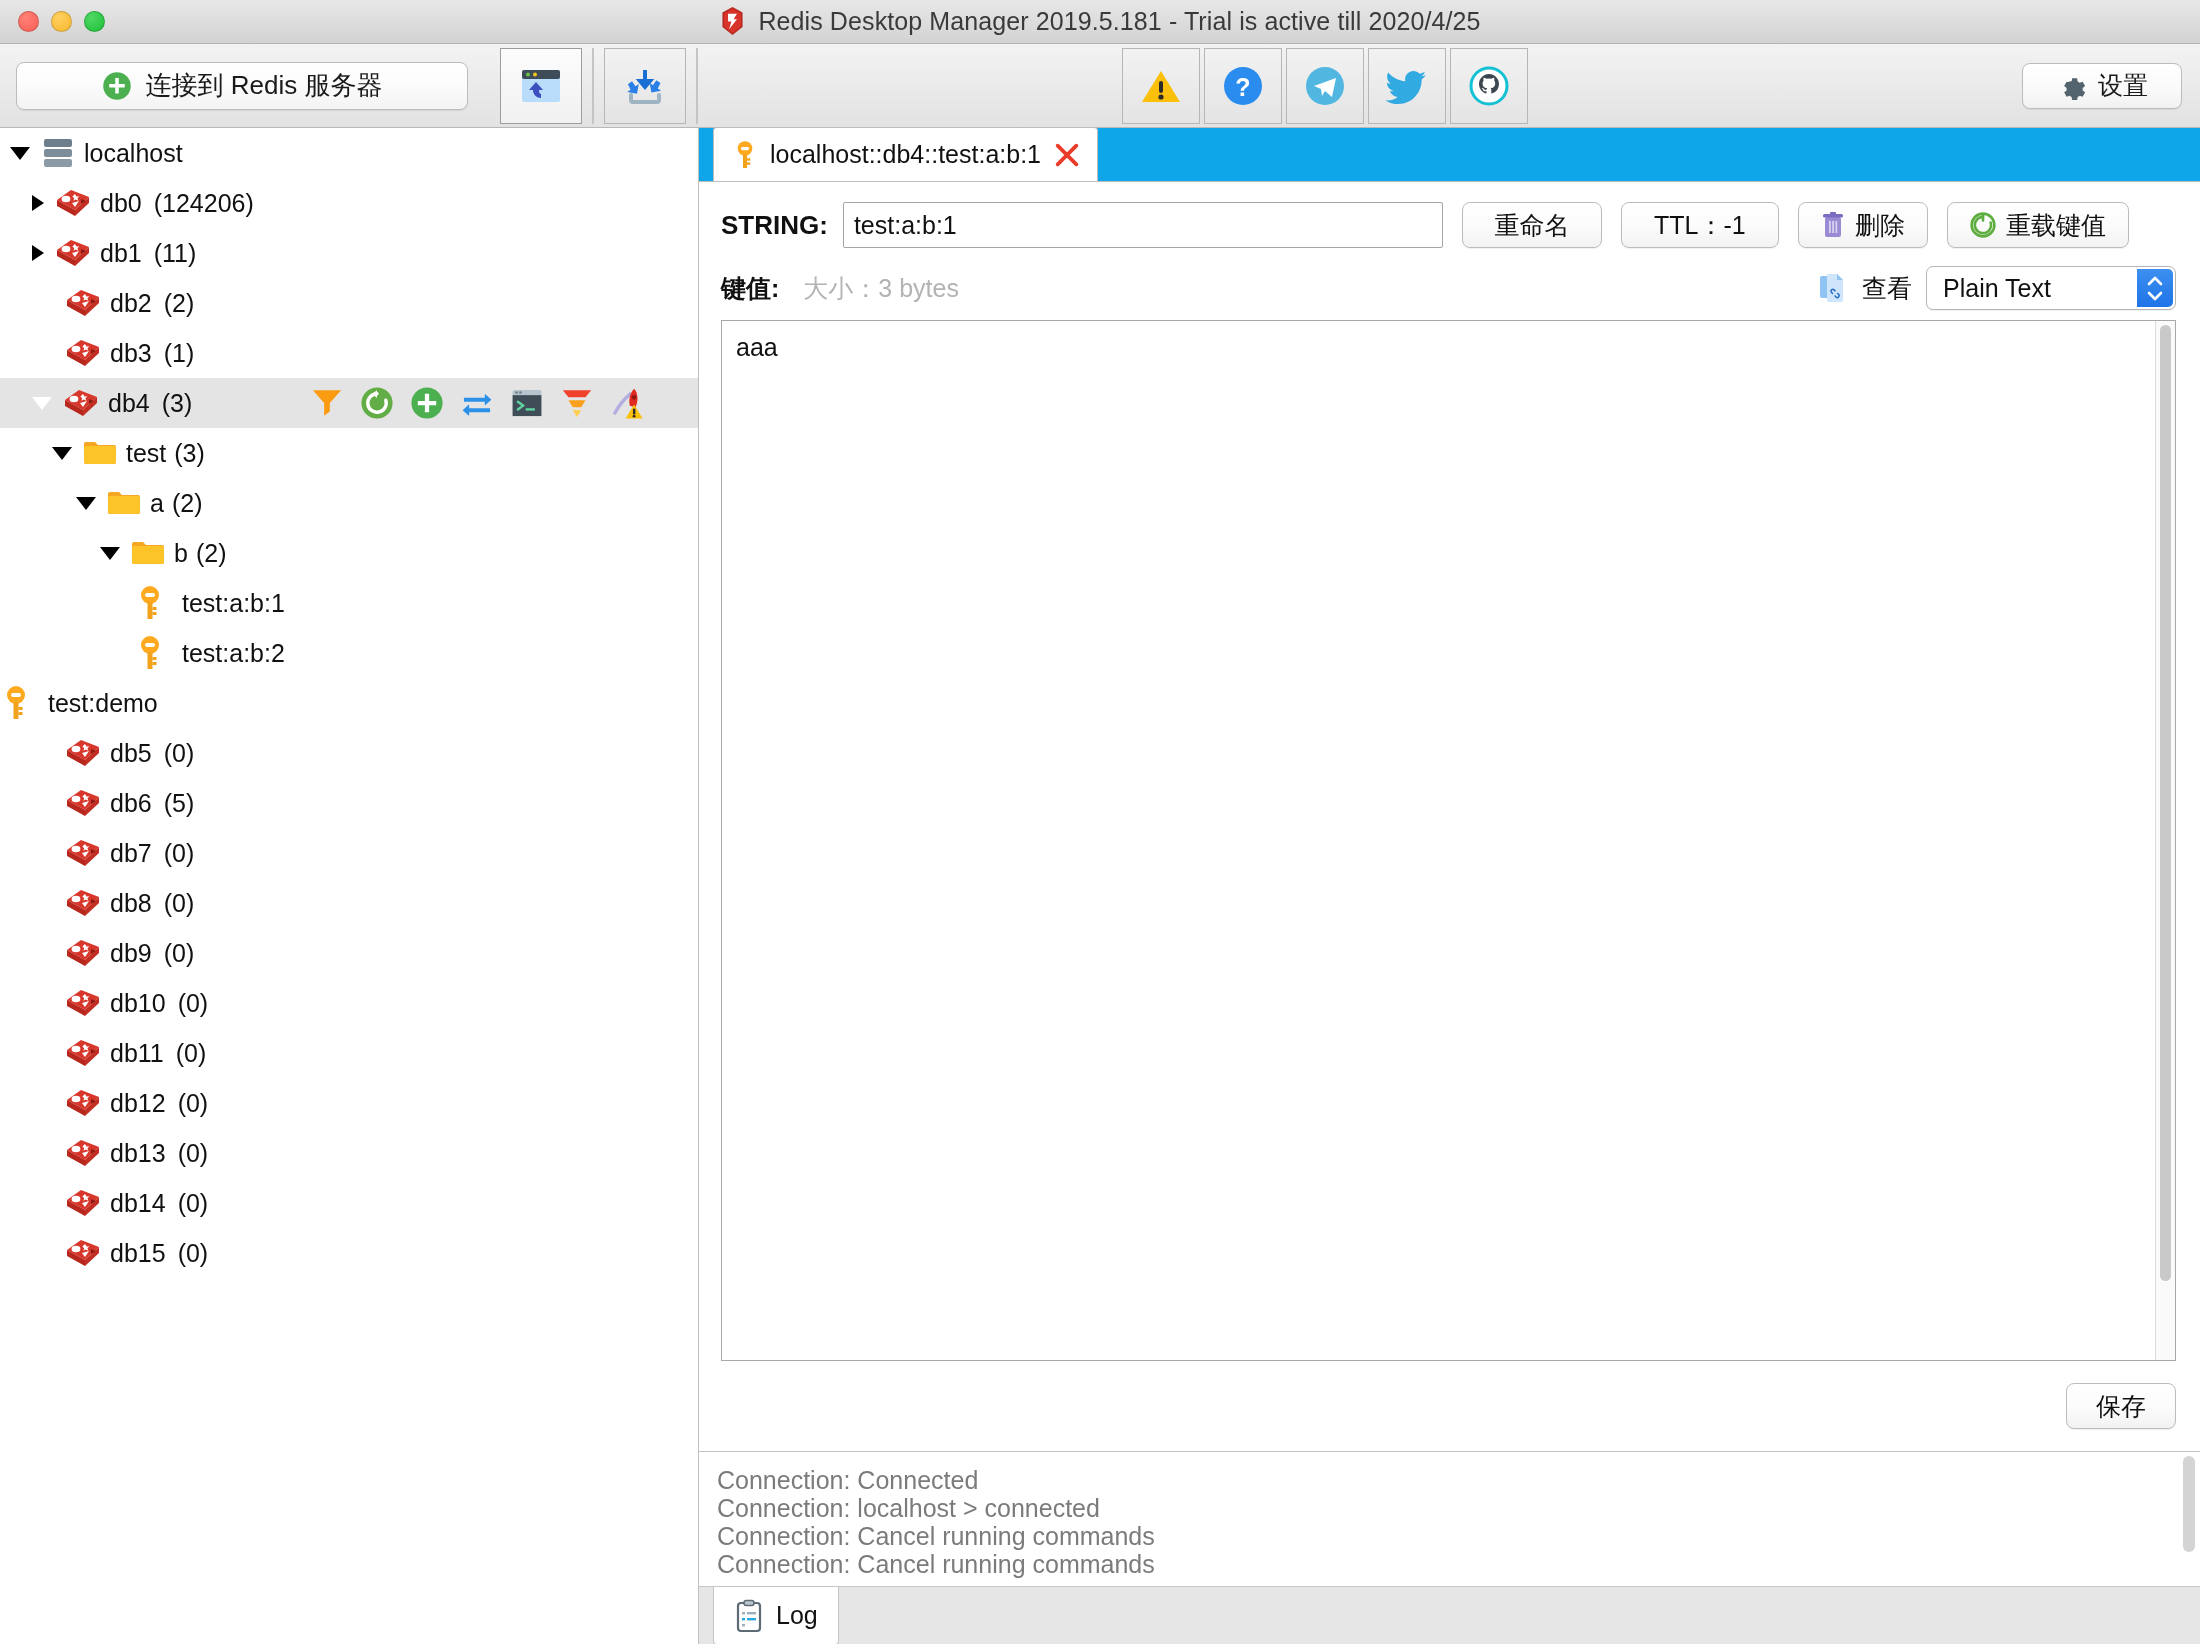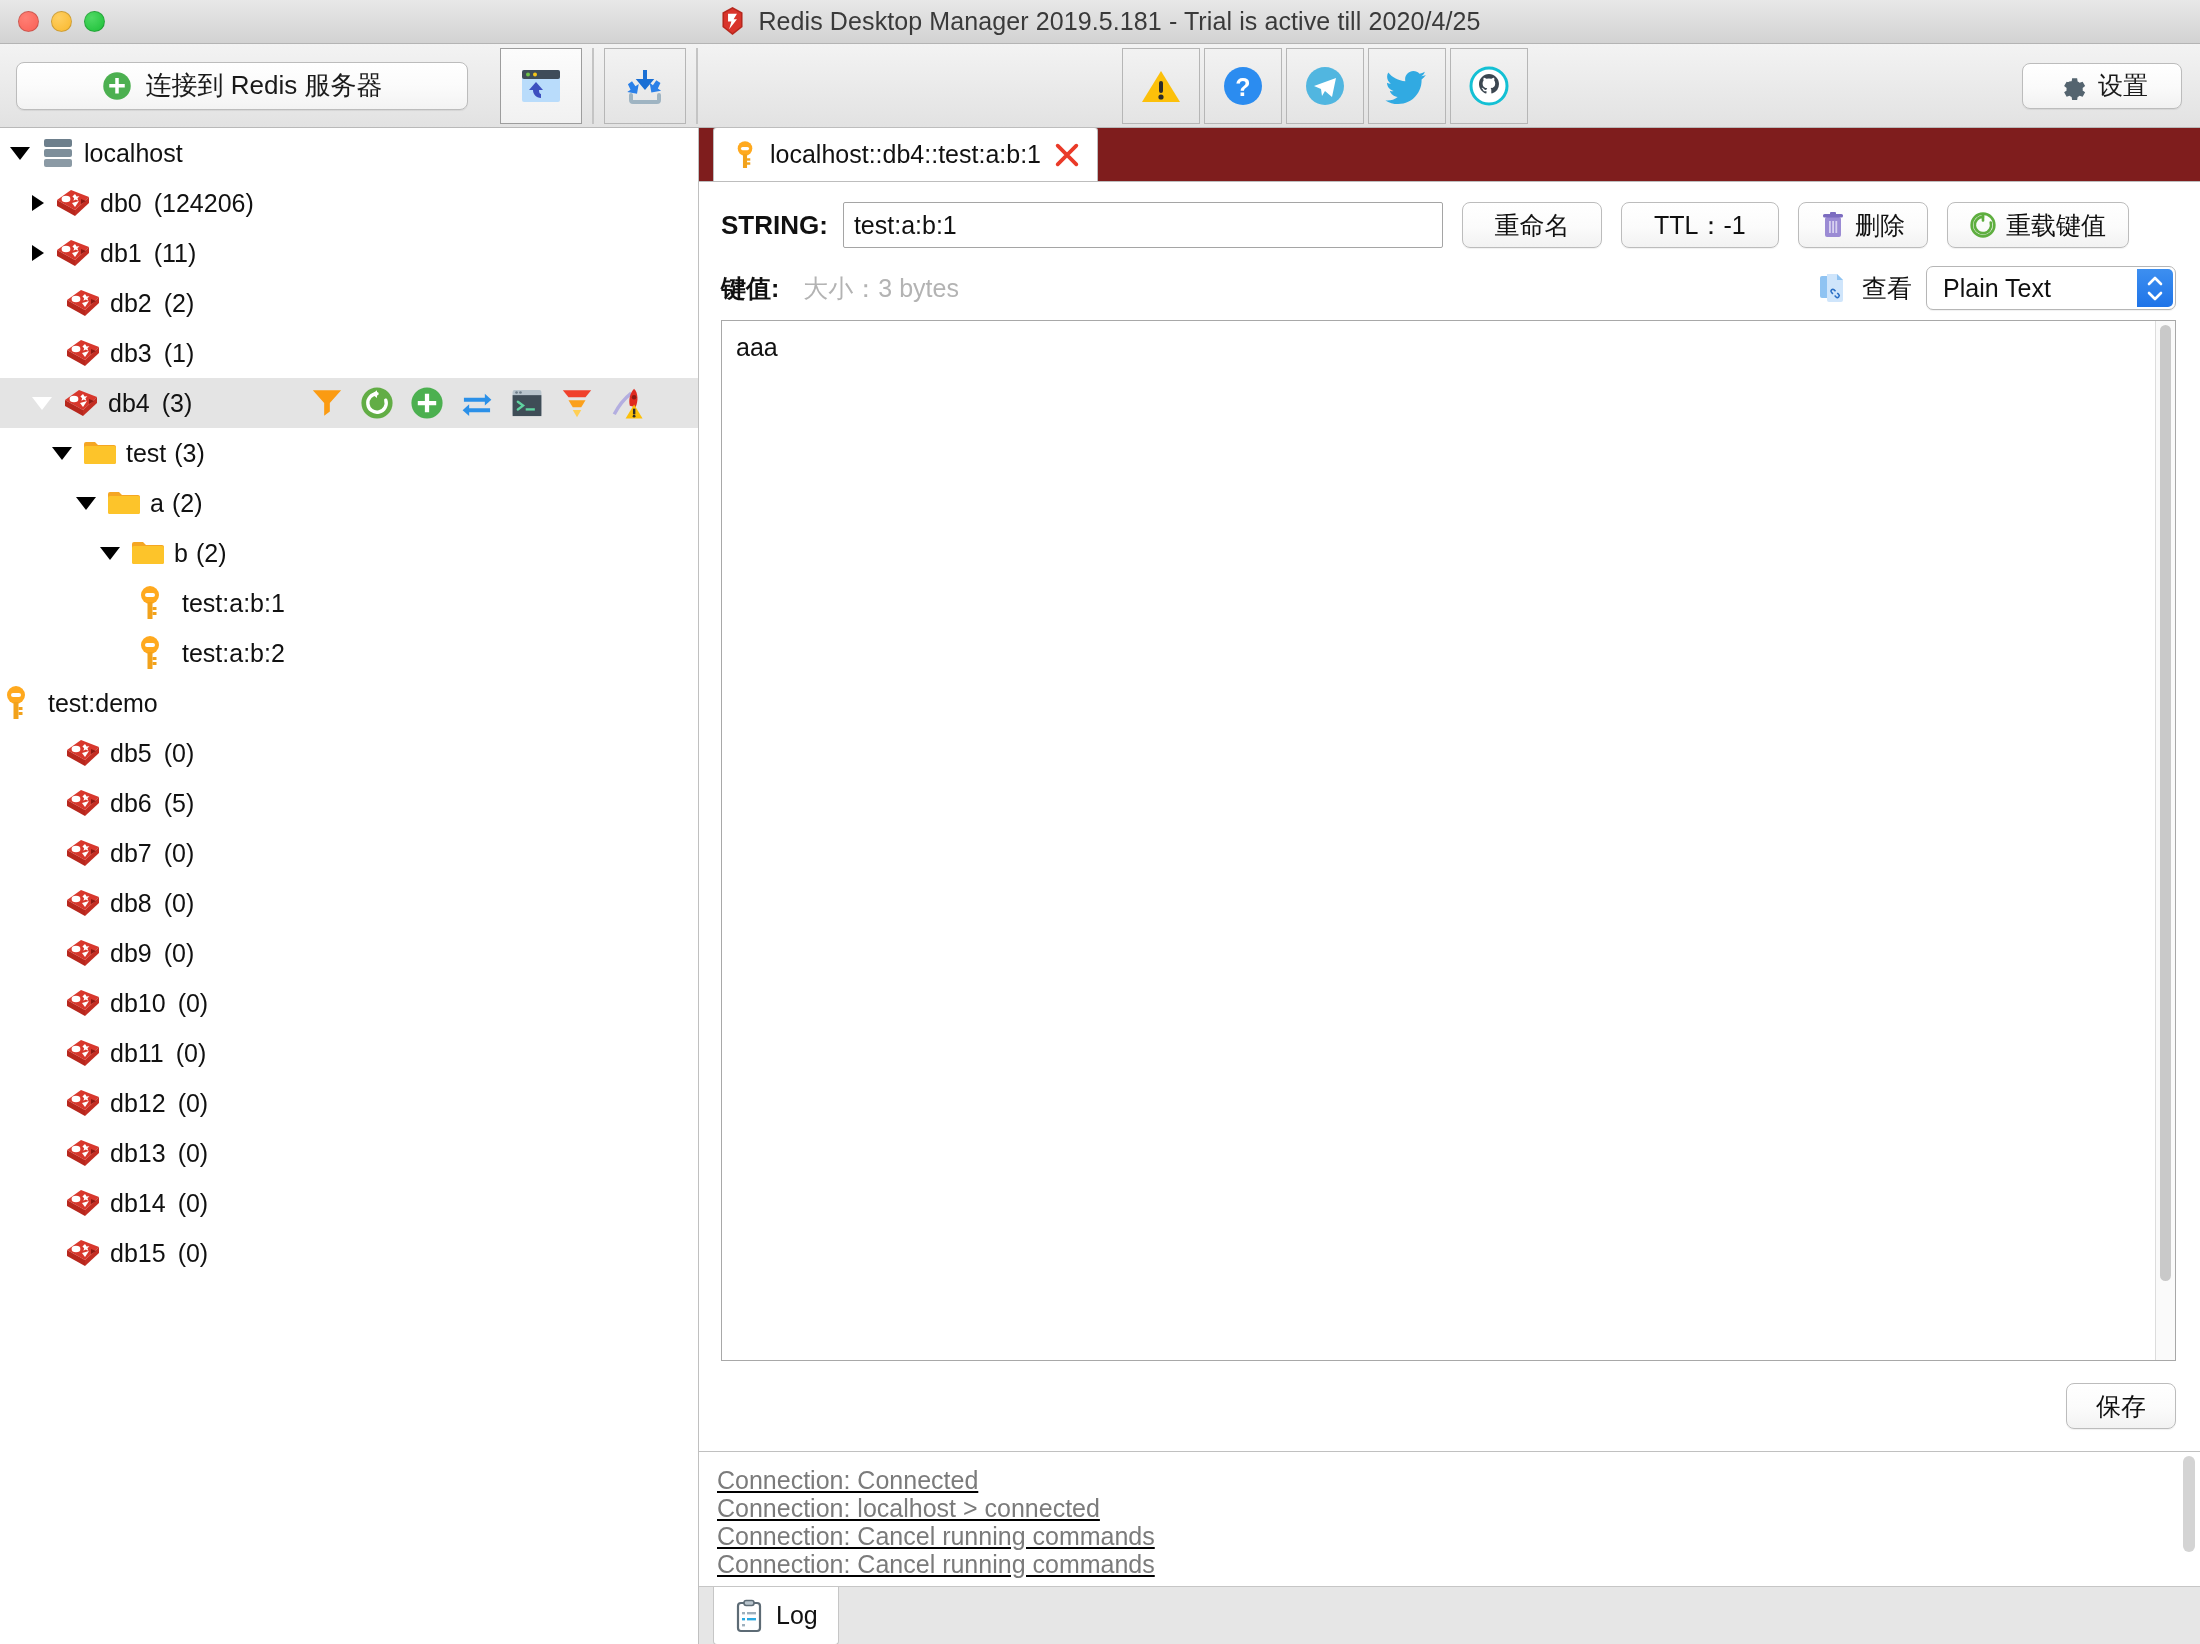--- a/index.html
+++ b/index.html
@@ -119,21 +119,21 @@
 
   .row-actions {
     position: absolute; right: 8px; top: 0; bottom: 0;
     display: flex; align-items: center; gap: 16px; padding-right: 46px;
   }
   .row-actions .act { width: 34px; height: 34px; cursor: default; }
 
   
   .tabbar {
     height: 54px;
-    background: #7f1d1d;
+    background: #0ea5e9;
     border-bottom: 1px solid #bdbdbd;
     display: flex; align-items: flex-end;
     padding-left: 14px;
   }
   .tab {
     height: 54px;
     background: #ffffff;
     border: 1px solid #bdbdbd; border-bottom: none;
     border-radius: 4px 4px 0 0;
     display: flex; align-items: center; gap: 12px;
@@ -223,21 +223,21 @@
     width: 110px; height: 46px;
     background: linear-gradient(to bottom, #ffffff 0%, #fbfbfb 55%, #f2f2f2 100%);
     border: 1px solid #bcbcbc; border-radius: 8px;
     display: flex; align-items: center; justify-content: center;
     font-size: 25px; color: #111;
     box-shadow: 0 1px 1px rgba(0,0,0,.06); cursor: default;
   }
 
   
   .logpanel { height: 192px; background: #fff; display: flex; flex-direction: column; position: relative; }
-  .log-lines { padding: 14px 0 0 18px; flex: 1; text-decoration: underline; }
+  .log-lines { padding: 14px 0 0 18px; flex: 1; }
   .log-line { font-size: 25px; color: #7b7b7b; line-height: 28px; }
   .log-scroll {
     position: absolute; right: 2px; top: 4px; width: 18px; height: 96px;
   }
   .log-scroll .thumb { position: absolute; left: 3px; right: 3px; top: 0; height: 100%; background: #d4d4d4; border-radius: 6px; }
   .logtabs {
     height: 58px; background: #e6e6e6; border-top: 1px solid #c6c6c6;
     display: flex; align-items: flex-start; padding-left: 14px;
   }
   .logtab {

